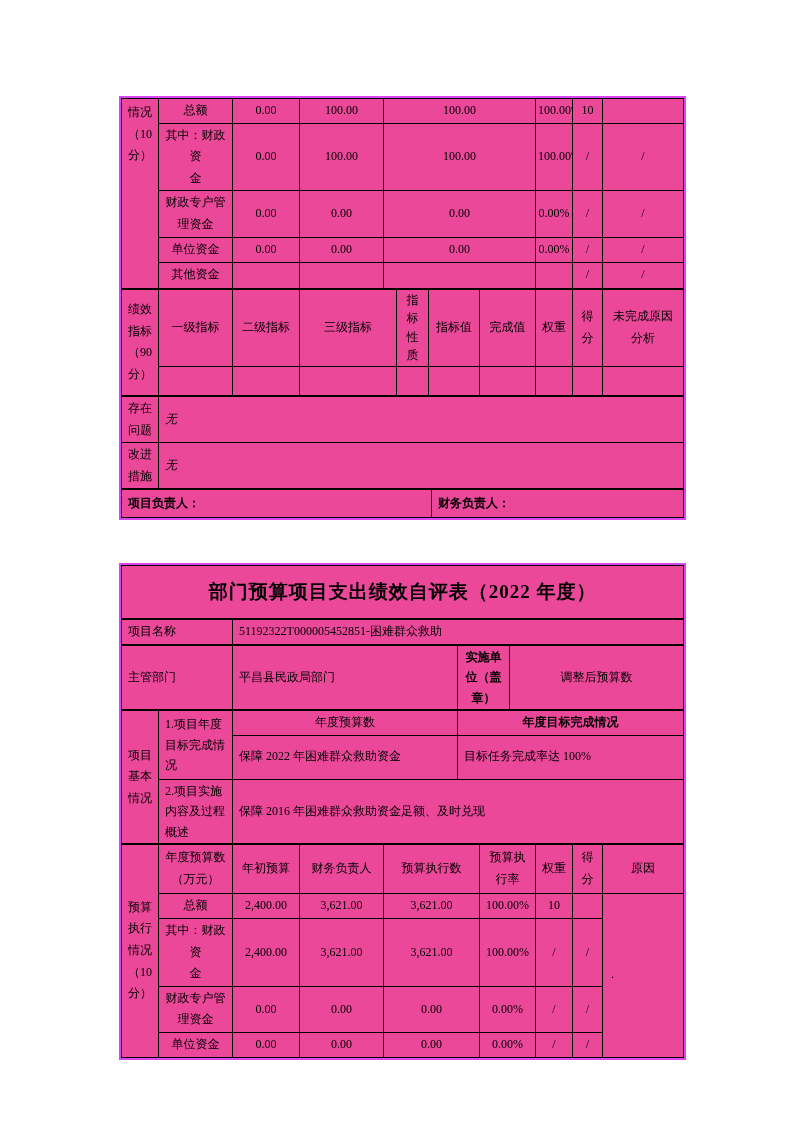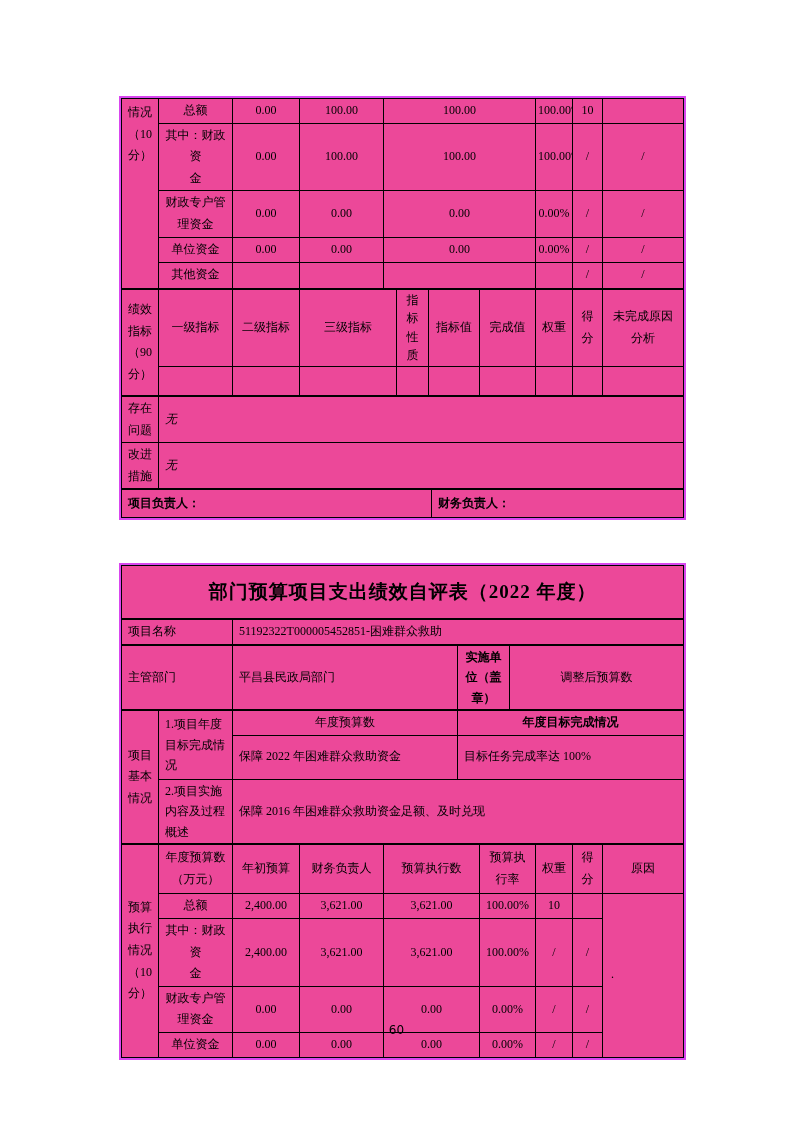--- a/index.html
+++ b/index.html
@@ -330,14 +330,13 @@
         <td>0.00</td>
         <td>0.00</td>
         <td>0.00%</td>
         <td>/</td>
         <td>/</td>
       </tr>
     </tbody>
       </table>
   </div>
 
-  <div class="pageno">60</div>
 </div>
 
 </body></html>

